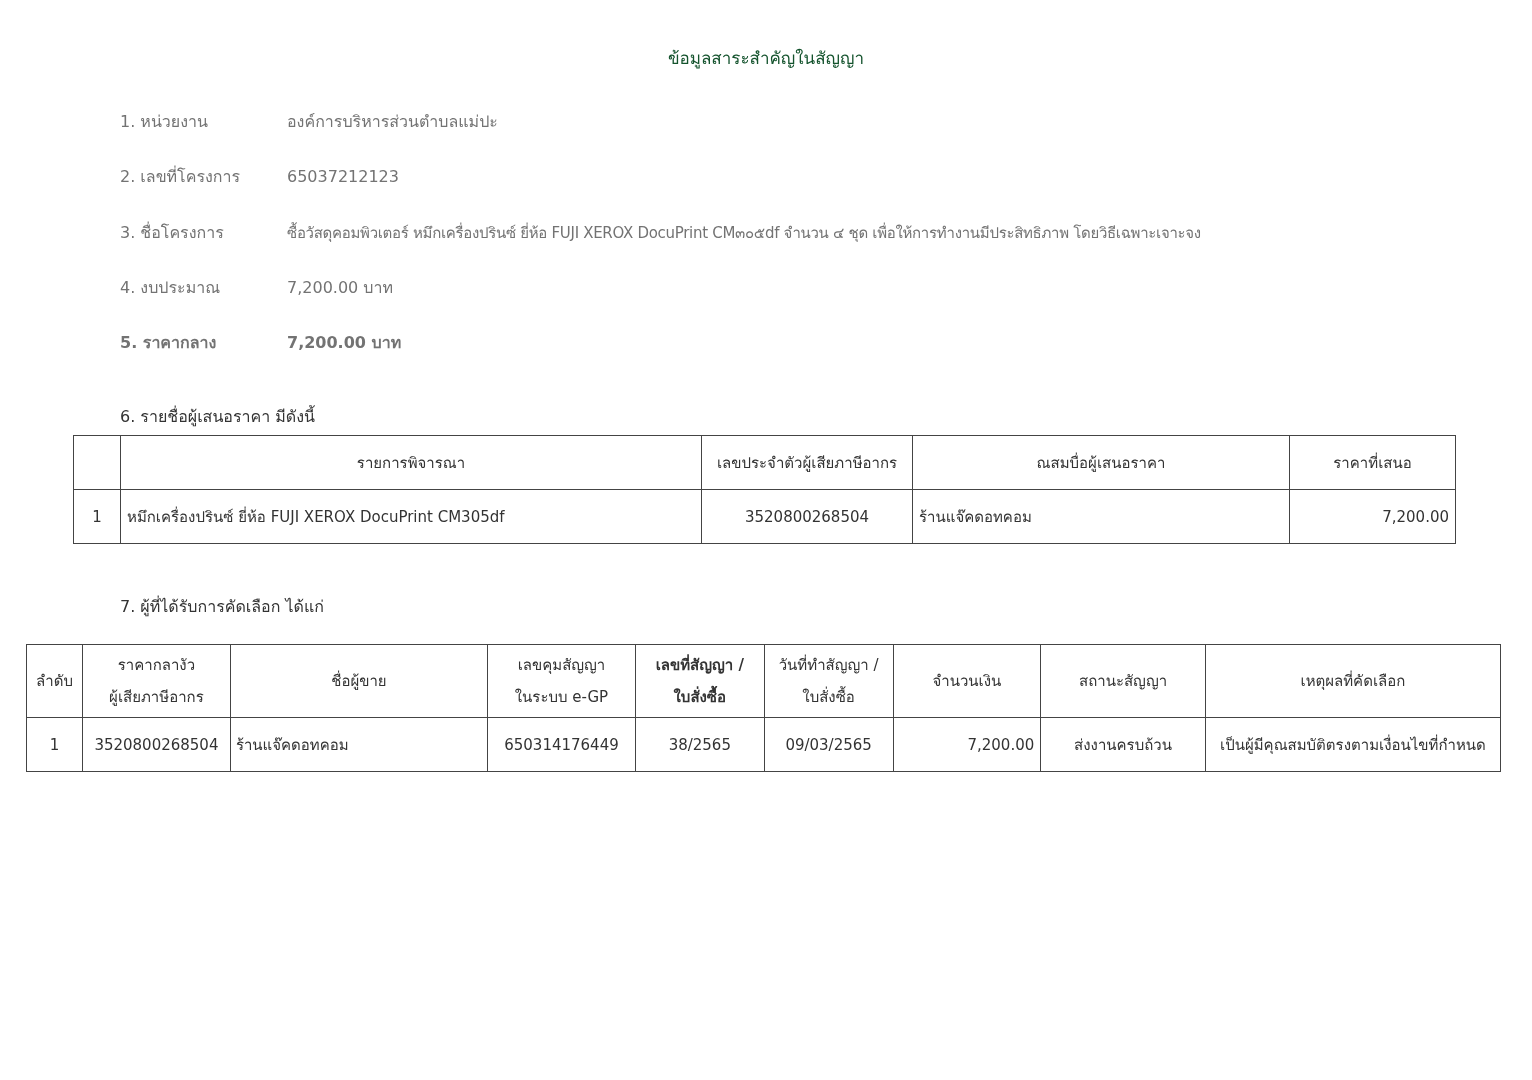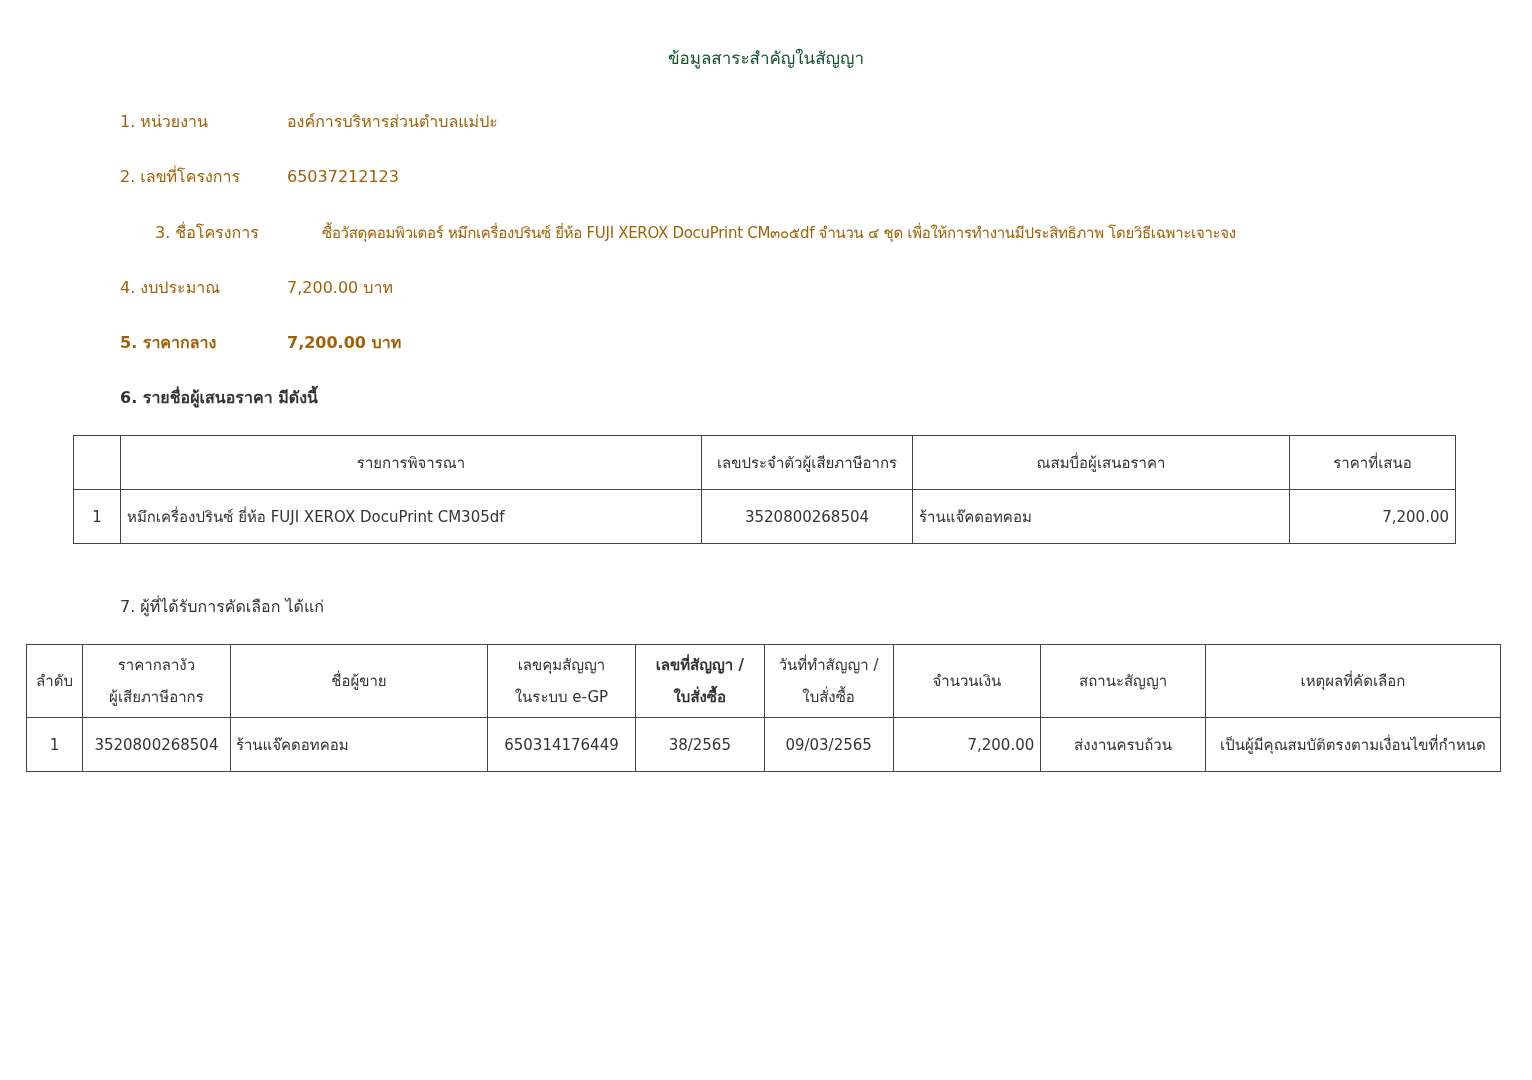--- a/index.html
+++ b/index.html
@@ -21,21 +21,21 @@
       top: 44px;
       width: 1532px;
       text-align: center;
       font-size: 17px;
       color: #14532d;
     }
     .field-row {
       position: absolute;
       left: 120px;
       font-size: 16px;
-      color: #a16207;
+      color: #737373;
       white-space: nowrap;
     }
     .field-row .label {
       display: inline-block;
       width: 167px;
     }
     .field-row .value {
       display: inline-block;
     }
     .section-heading {
@@ -100,31 +100,31 @@
 <body>
 
 <div class="page-title">ข้อมูลสาระสำคัญในสัญญา</div>
 
 <div class="field-row" style="top:109px;">
   <span class="label">1. หน่วยงาน</span><span class="value">องค์การบริหารส่วนตำบลแม่ปะ</span>
 </div>
 <div class="field-row" style="top:164px;text-decoration:underline;">
   <span class="label">2. เลขที่โครงการ</span><span class="value">65037212123</span>
 </div>
-<div class="field-row" style="top:220px;margin-left:35px;">
+<div class="field-row" style="top:220px;">
   <span class="label">3. ชื่อโครงการ</span><span class="value" style="font-size:15px;letter-spacing:-0.3px;">ซื้อวัสดุคอมพิวเตอร์ หมึกเครื่องปรินซ์ ยี่ห้อ FUJI XEROX DocuPrint CM๓๐๕df จำนวน ๔ ชุด เพื่อให้การทำงานมีประสิทธิภาพ โดยวิธีเฉพาะเจาะจง</span>
 </div>
 <div class="field-row" style="top:275px;">
   <span class="label">4. งบประมาณ</span><span class="value">7,200.00 บาท</span>
 </div>
 <div class="field-row" style="top:330px;font-weight:bold;">
   <span class="label">5. ราคากลาง</span><span class="value">7,200.00 บาท</span>
 </div>
 
-<div class="section-heading" style="top:385px;font-weight:bold;">6. รายชื่อผู้เสนอราคา มีดังนี้</div>
+<div class="section-heading" style="top:404px;">6. รายชื่อผู้เสนอราคา มีดังนี้</div>
 
 <table id="bidders-table">
   <tbody>
       <tr class="head-row">
     <th class="c-no"></th>
     <th class="c-item">รายการพิจารณา</th>
     <th class="c-tax">เลขประจำตัวผู้เสียภาษีอากร</th>
     <th class="c-name">ณสมบื่อผู้เสนอราคา</th>
     <th class="c-price">ราคาที่เสนอ</th>
   </tr>

